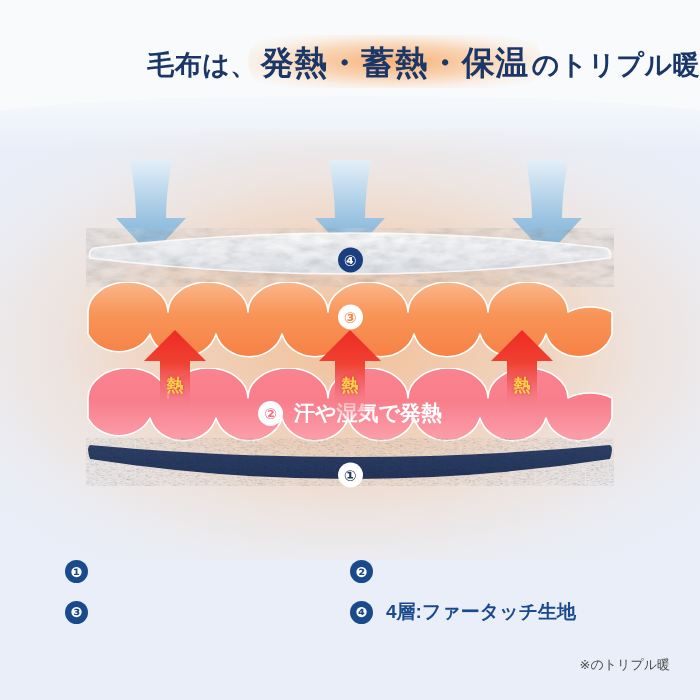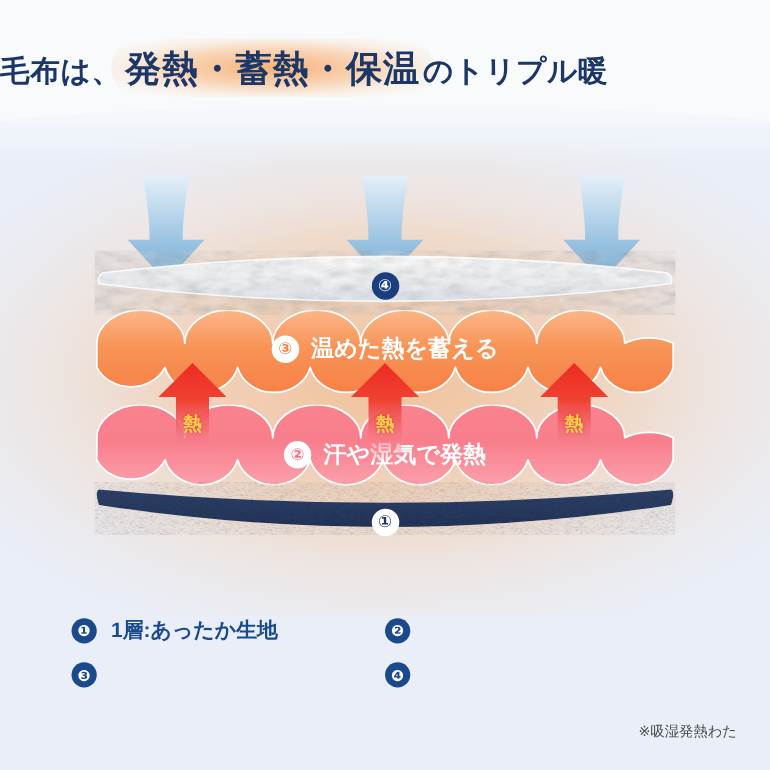--- a/index.html
+++ b/index.html
@@ -31,21 +31,21 @@
     pointer-events:none;
   }
   .bg-top-fade{
     position:absolute;left:0;right:0;top:0;height:150px;
     background:linear-gradient(to bottom,#f8fafc 0%,#f8fafc 58%,rgba(248,250,252,0) 100%);
     pointer-events:none;
   }
   
   .title{
     position:absolute;left:0;right:0;top:42px;
-    text-align:left;
+    text-align:right;
     font-size:31px;line-height:1.25;
     color:#1b3768;
     font-weight:bold;
     letter-spacing:0.5px;
     white-space:nowrap;
     z-index:30;
   }
   .title .plain{font-weight:bold;}
   .title .hl{
     position:relative;
@@ -240,21 +240,20 @@
                  A 34 30 0 0 1 262 52
                  A 34 30 0 0 1 196 52
                  A 34 30 0 0 1 130 52
                  A 34 30 0 0 1 64 52
                  A 34 30 0 0 1 2 52
                  Z" fill="url(#og)" stroke="#ffffff" stroke-width="1.6" stroke-linejoin="round"></path>
       </svg>
     </div>
     <div class="label">
       <span class="badge">③</span>
-      <span>温めた熱を蓄える</span>
     </div>
   </div>
 
   <div class="heat-arrow" style="left:142px;top:330px;">
     <svg viewBox="0 0 66 88" xmlns="http://www.w3.org/2000/svg">
       <defs>
         <linearGradient id="hg1" x1="0" y1="0" x2="0" y2="1">
           <stop offset="0%" stop-color="#ee2b22"></stop>
           <stop offset="38%" stop-color="#ef4132"></stop>
           <stop offset="72%" stop-color="#f4737f" stop-opacity="0.85"></stop>
@@ -355,28 +354,28 @@
       </svg>
     </div>
     <div class="label">
       <span class="badge">①</span>
     </div>
   </div>
 
   <div class="legend">
     <div class="legend-item">
       <span class="legend-badge">❶</span>
-      <span>1層:あったか生地</span>
     </div>
     <div class="legend-item">
       <span class="legend-badge">❷</span>
     </div>
     <div class="legend-item">
       <span class="legend-badge">❸</span>
     </div>
     <div class="legend-item">
       <span class="legend-badge">❹</span>
-    </div>
-  </div>
-
-  <div class="note">※吸湿発熱わた</div>
+      <span>4層:ファータッチ生地</span>
+    </div>
+  </div>
+
+  <div class="note">※のトリプル暖</div>
 
 </div>
 
 </body></html>

